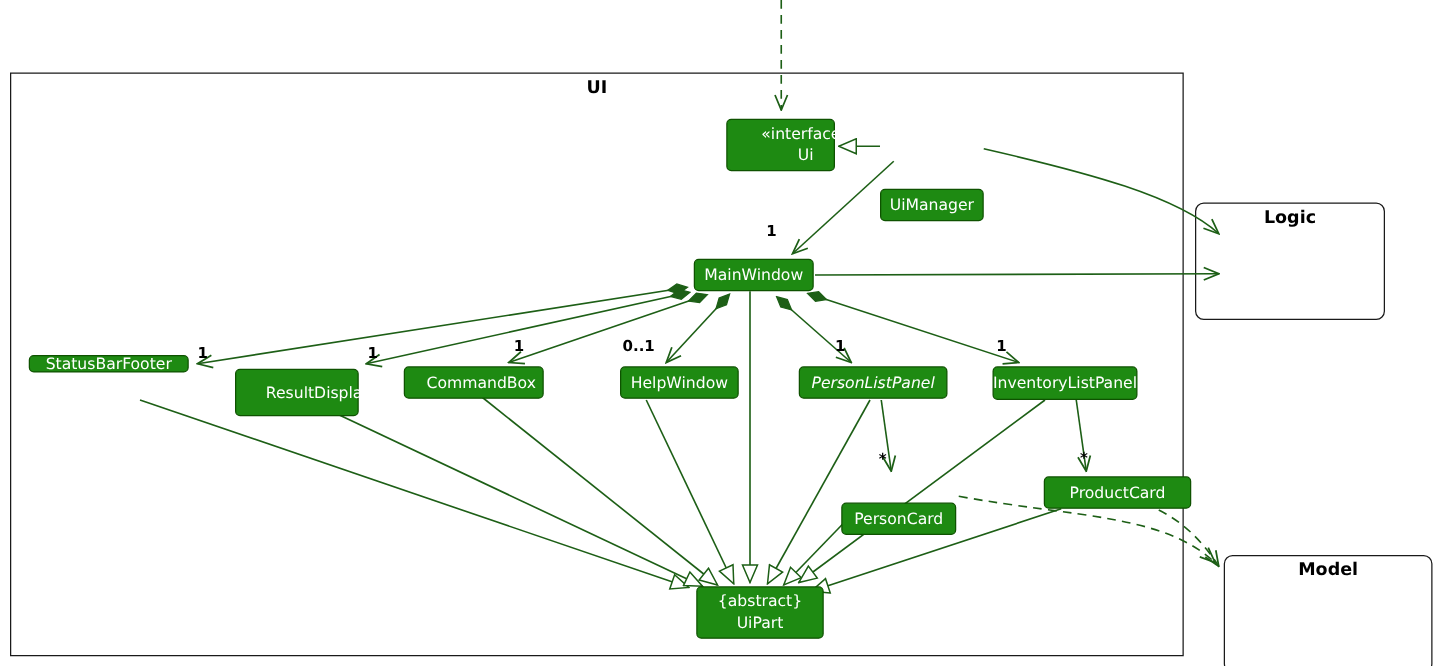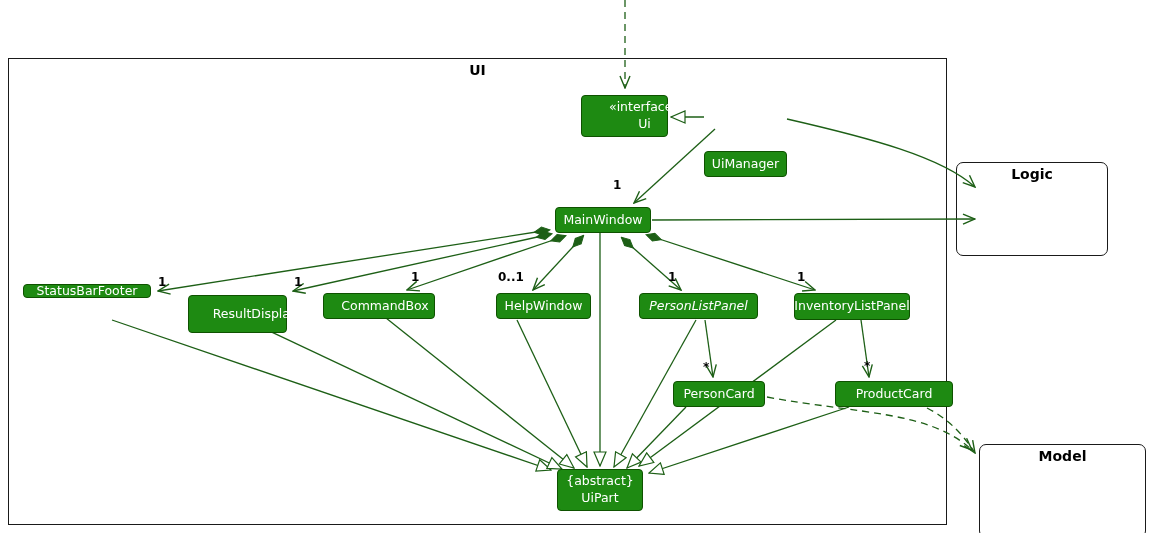--- a/index.html
+++ b/index.html
@@ -165,29 +165,29 @@
 </div>
 
 <div class="node" style="left:639px; top:293px; width:119px; height:26px;font-style:italic;">
   <span>PersonListPanel</span>
 </div>
 
 <div class="node" style="left:794px; top:293px; width:116px; height:27px;">
   <span>InventoryListPanel</span>
 </div>
 
-<div class="node" style="left:673px; top:381px; width:92px; height:26px;">
+<div class="node" style="left:673px; top:402px; width:92px; height:26px;">
   <span>PersonCard</span>
 </div>
 
 <div class="node" style="left:835px; top:381px; width:118px; height:26px;">
   <span>ProductCard</span>
 </div>
 
-<div class="node" style="left:557px; top:469px; width:86px; height:42px;">
+<div class="node" style="left:557px; top:469px; width:102px; height:42px;">
   <span>{abstract}</span>
   <span>UiPart</span>
 </div>
 
 <div class="mult" style="left:613px; top:178px;">1</div>
 <div class="mult" style="left:158px; top:275px;">1</div>
 <div class="mult" style="left:294px; top:275px;">1</div>
 <div class="mult" style="left:411px; top:270px;">1</div>
 <div class="mult" style="left:498px; top:270px;">0..1</div>
 <div class="mult" style="left:668px; top:270px;">1</div>

